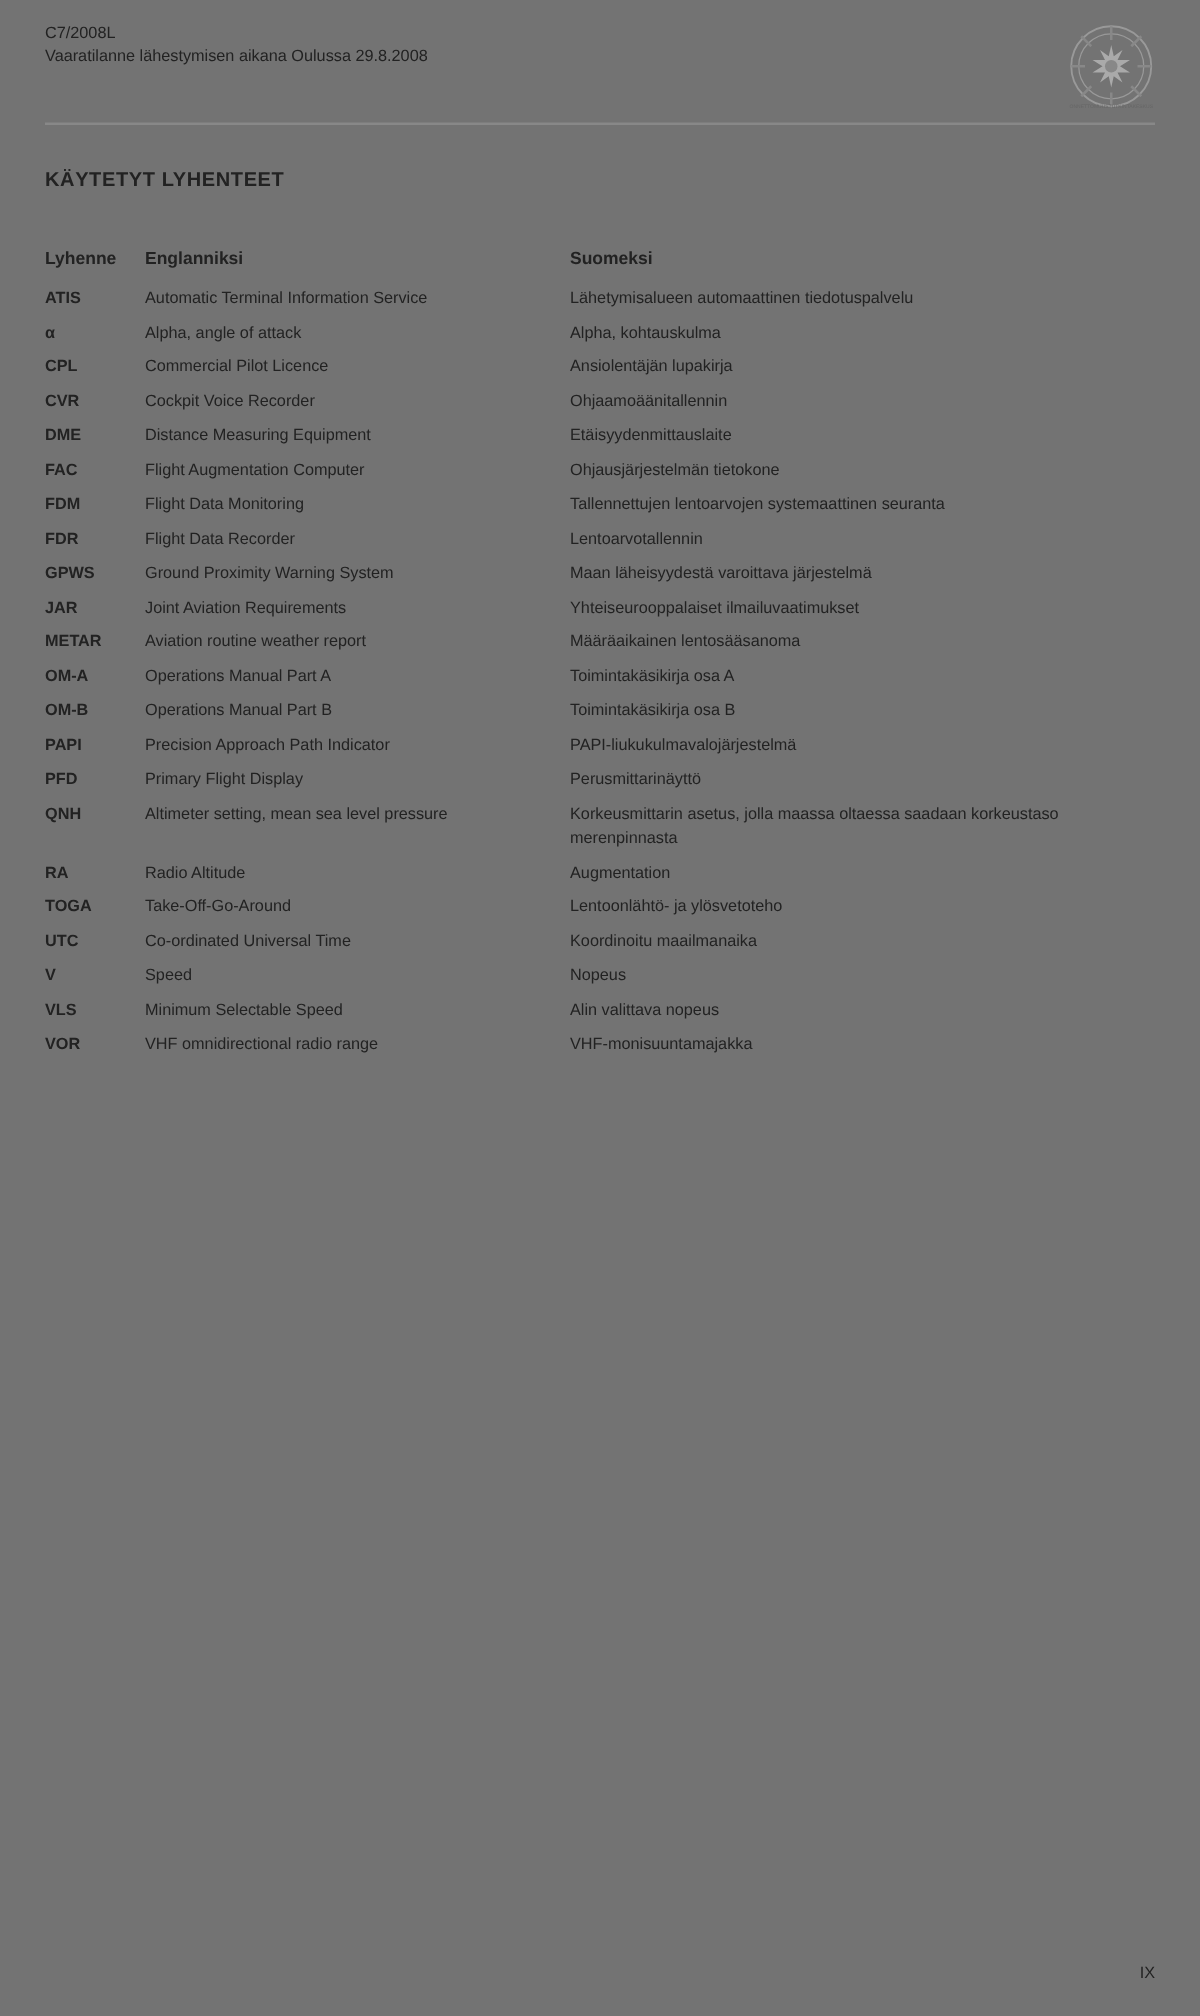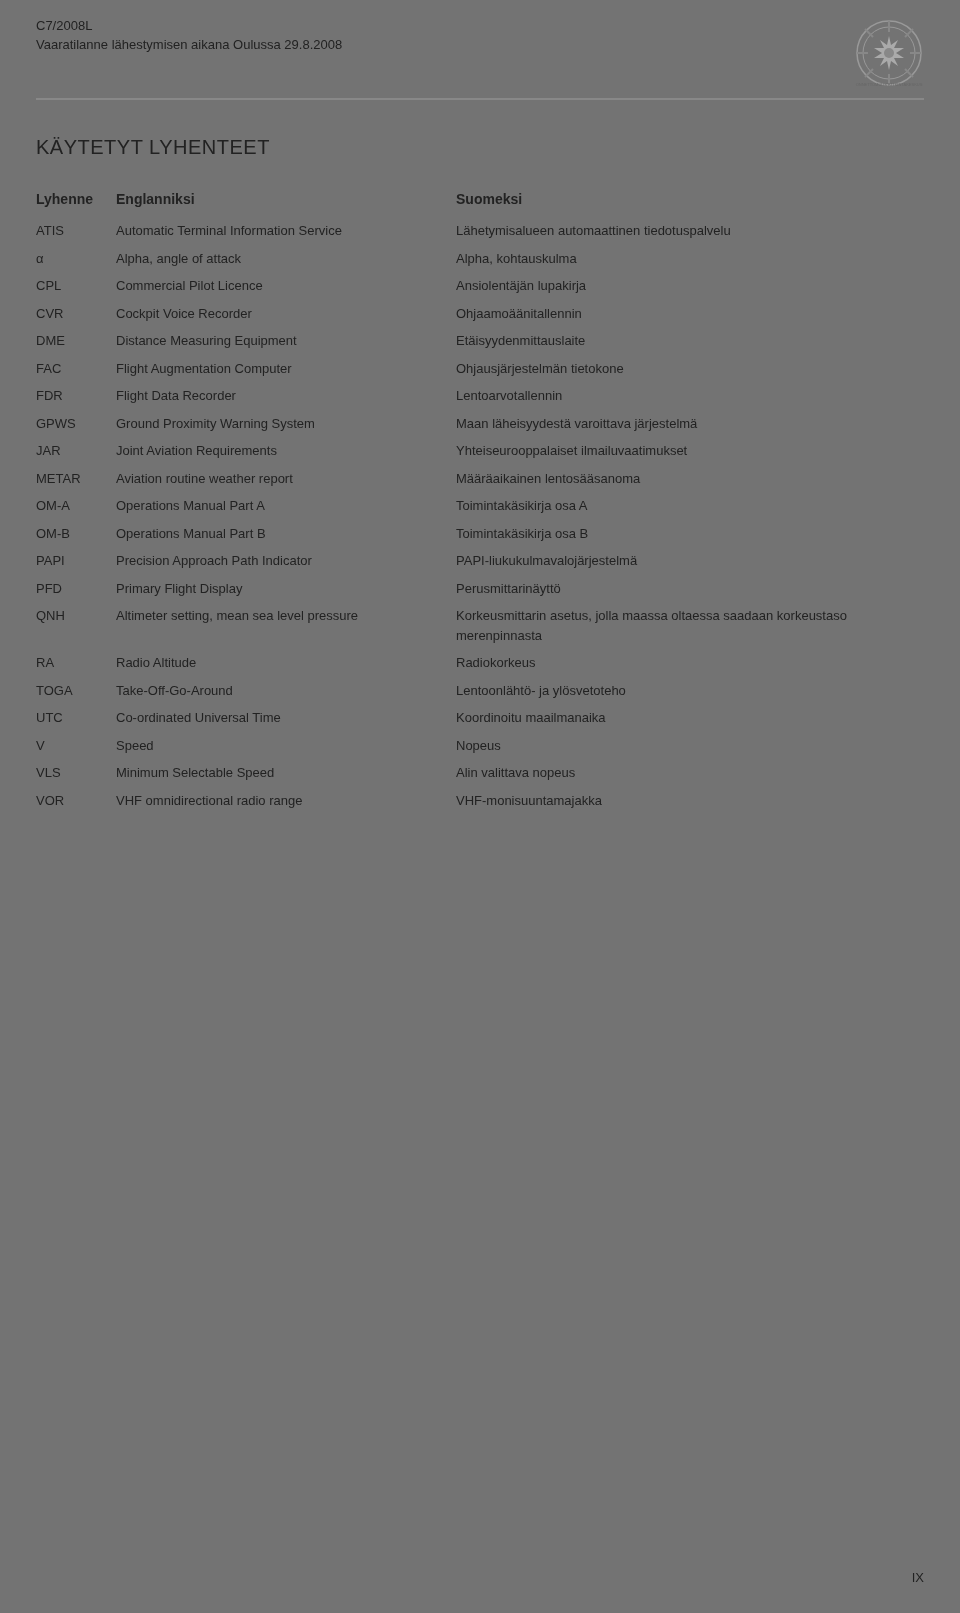--- a/index.html
+++ b/index.html
@@ -47,24 +47,24 @@
     }
     .divider-line {
       margin: 10px 36px 0 36px;
       border: none;
       border-top: 2px solid #888;
     }
     .main-content {
       padding: 36px 36px 36px 36px;
     }
     .section-title {
-      font-size: 20px;
-      font-weight: normal;
-      color: #222;
-      margin-bottom: 28px;
+      font-size: 16px;
+      font-weight: bold;
+      color: #222;
+      margin-bottom: 40px;
       letter-spacing: 0.5px;
     }
     .abbr-table {
       width: 100%;
       border-collapse: collapse;
     }
     .abbr-table thead tr th {
       font-weight: bold;
       font-size: 14px;
       text-align: left;
@@ -82,21 +82,21 @@
       width: auto;
     }
     .abbr-table tbody tr td {
       vertical-align: top;
       padding: 4px 8px 4px 0;
       font-size: 13px;
       color: #222;
       line-height: 1.5;
     }
     .abbr-table tbody tr td:first-child {
-      font-weight: normal;
+      font-weight: bold;
       width: 80px;
       white-space: nowrap;
     }
     .abbr-table tbody tr td:nth-child(2) {
       width: 340px;
       margin-top: 44px;
     }
     .footer {
       position: absolute;
       bottom: 28px;
@@ -179,20 +179,25 @@
             <td>DME</td>
             <td>Distance Measuring Equipment</td>
             <td>Etäisyydenmittauslaite</td>
           </tr>
           <tr>
             <td>FAC</td>
             <td>Flight Augmentation Computer</td>
             <td>Ohjausjärjestelmän tietokone</td>
           </tr>
           <tr>
+            <td>FDM</td>
+            <td>Flight Data Monitoring</td>
+            <td>Tallennettujen lentoarvojen systemaattinen seuranta</td>
+          </tr>
+          <tr>
             <td>FDR</td>
             <td>Flight Data Recorder</td>
             <td>Lentoarvotallennin</td>
           </tr>
           <tr>
             <td>GPWS</td>
             <td>Ground Proximity Warning System</td>
             <td>Maan läheisyydestä varoittava järjestelmä</td>
           </tr>
           <tr>
@@ -226,21 +231,21 @@
             <td>Perusmittarinäyttö</td>
           </tr>
           <tr>
             <td>QNH</td>
             <td>Altimeter setting, mean sea level pressure</td>
             <td>Korkeusmittarin asetus, jolla maassa oltaessa saadaan korkeustaso merenpinnasta</td>
           </tr>
           <tr>
             <td>RA</td>
             <td>Radio Altitude</td>
-            <td>Radiokorkeus</td>
+            <td>Augmentation</td>
           </tr>
           <tr>
             <td>TOGA</td>
             <td>Take-Off-Go-Around</td>
             <td>Lentoonlähtö- ja ylösvetoteho</td>
           </tr>
           <tr>
             <td>UTC</td>
             <td>Co-ordinated Universal Time</td>
             <td>Koordinoitu maailmanaika</td>

